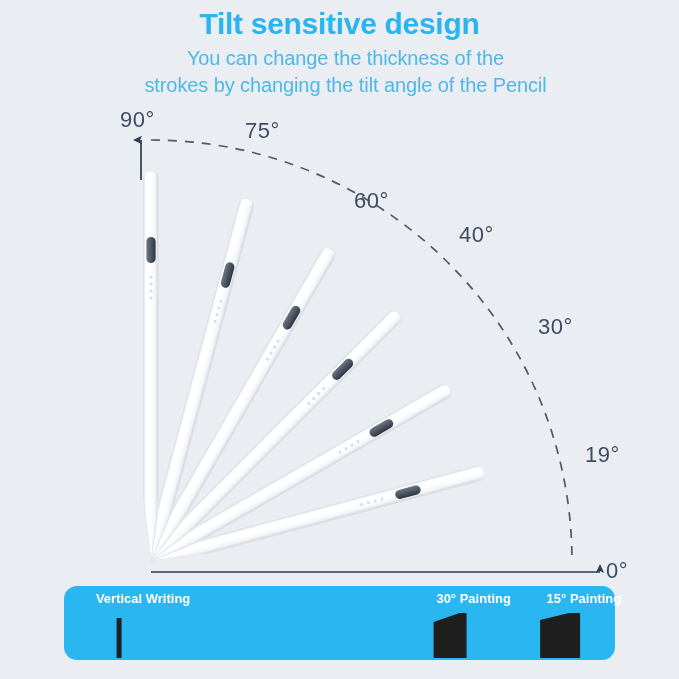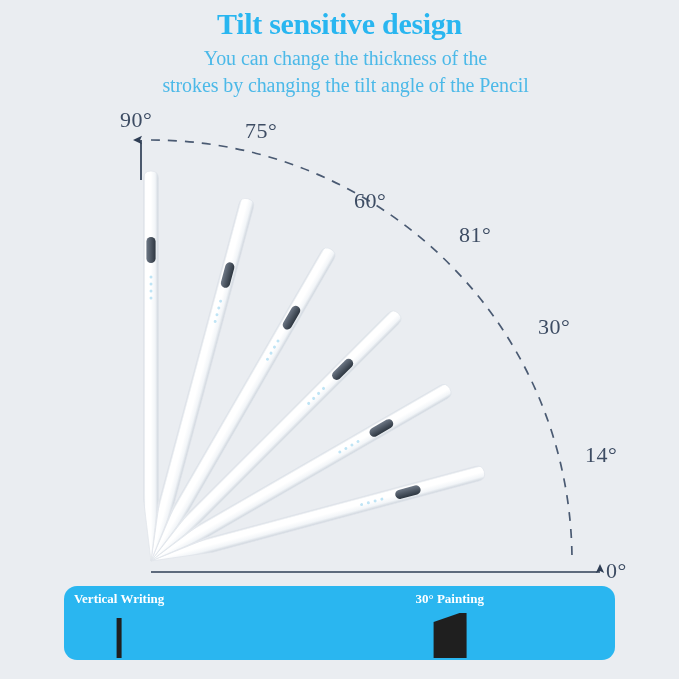--- a/index.html
+++ b/index.html
@@ -6,21 +6,21 @@
     margin: 0;
     padding: 0;
     background: #eaedf1;
   }
   #page {
     position: relative;
     width: 679px;
     height: 679px;
     background: #eaedf1;
     overflow: hidden;
-    font-family: Liberation Serif, serif;
+    font-family: Liberation Sans, sans-serif;
   }
 
   
   #header {
     position: absolute;
     top: 0; left: 0;
     width: 679px;
     text-align: center;
   }
   #title {
@@ -75,20 +75,21 @@
   .stroke-label {
     position: absolute;
     top: 5px;
     left: 0;
     width: 100%;
     text-align: center;
     font-size: 13px;
     font-weight: bold;
     color: #ffffff;
     white-space: nowrap;
+    padding-left: 24px;
   }
   .stroke-swatch {
     position: absolute;
     top: 27px;
     left: 0;
     width: 100%;
     height: 45px;
   }
 </style>
 </head>
@@ -186,35 +187,41 @@
             <circle cx="270" cy="0" r="1.5" fill="#bfe4f5"></circle>
             <circle cx="263" cy="0" r="1.5" fill="#bfe4f5"></circle>
           </g>
         </g>
     </svg>
 
     <div id="angle-label-layer">
         <div class="angle-label" style="left: 112px; top: 107px;">90°</div>
         <div class="angle-label" style="left: 237px; top: 118px;">75°</div>
         <div class="angle-label" style="left: 346px; top: 152px; margin-top: 36px;">60°</div>
-        <div class="angle-label" style="left: 451px; top: 222px;">81°</div>
+        <div class="angle-label" style="left: 451px; top: 222px;">40°</div>
         <div class="angle-label" style="left: 530px; top: 314px; text-align: right;">30°</div>
-        <div class="angle-label" style="left: 577px; top: 442px;">14°</div>
+        <div class="angle-label" style="left: 577px; top: 442px;">19°</div>
         <div class="angle-label" style="left: 598px; top: 558px;">0°</div>
       </div>
   </div>
 
   <div id="banner">
       <div class="stroke-cell" style="left: 0px; width: 110.2px;">
         <div class="stroke-label">Vertical Writing</div>
         <svg class="stroke-swatch" viewBox="0 0 110.2 45">
           <path d="M 52.6 5 L 57.6 5 L 57.6 5 L 57.6 45 L 52.6 45 Z" fill="#1f1f1f"></path>
         </svg>
       </div>
       <div class="stroke-cell" style="left: 330.6px; width: 110.2px;">
         <div class="stroke-label">30° Painting</div>
         <svg class="stroke-swatch" viewBox="0 0 110.2 45">
           <path d="M 38.6 9 L 64.6 0 L 71.6 0 L 71.6 45 L 38.6 45 Z" fill="#1f1f1f"></path>
         </svg>
       </div>
+      <div class="stroke-cell" style="left: 440.8px; width: 110.2px;">
+        <div class="stroke-label">15° Painting</div>
+        <svg class="stroke-swatch" viewBox="0 0 110.2 45">
+          <path d="M 35.1 7 L 68.1 -1 L 75.1 -1 L 75.1 45 L 35.1 45 Z" fill="#1f1f1f"></path>
+        </svg>
+      </div>
     </div>
 
 </div>
 
 </body></html>

